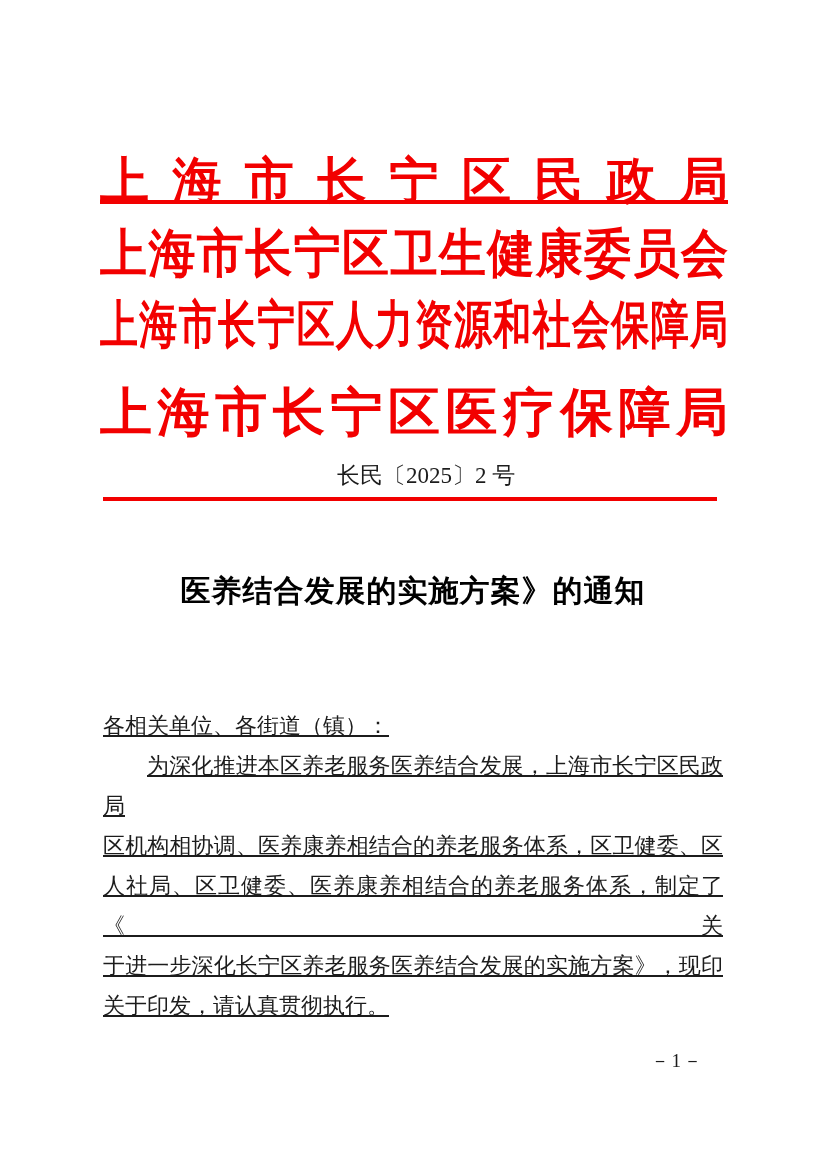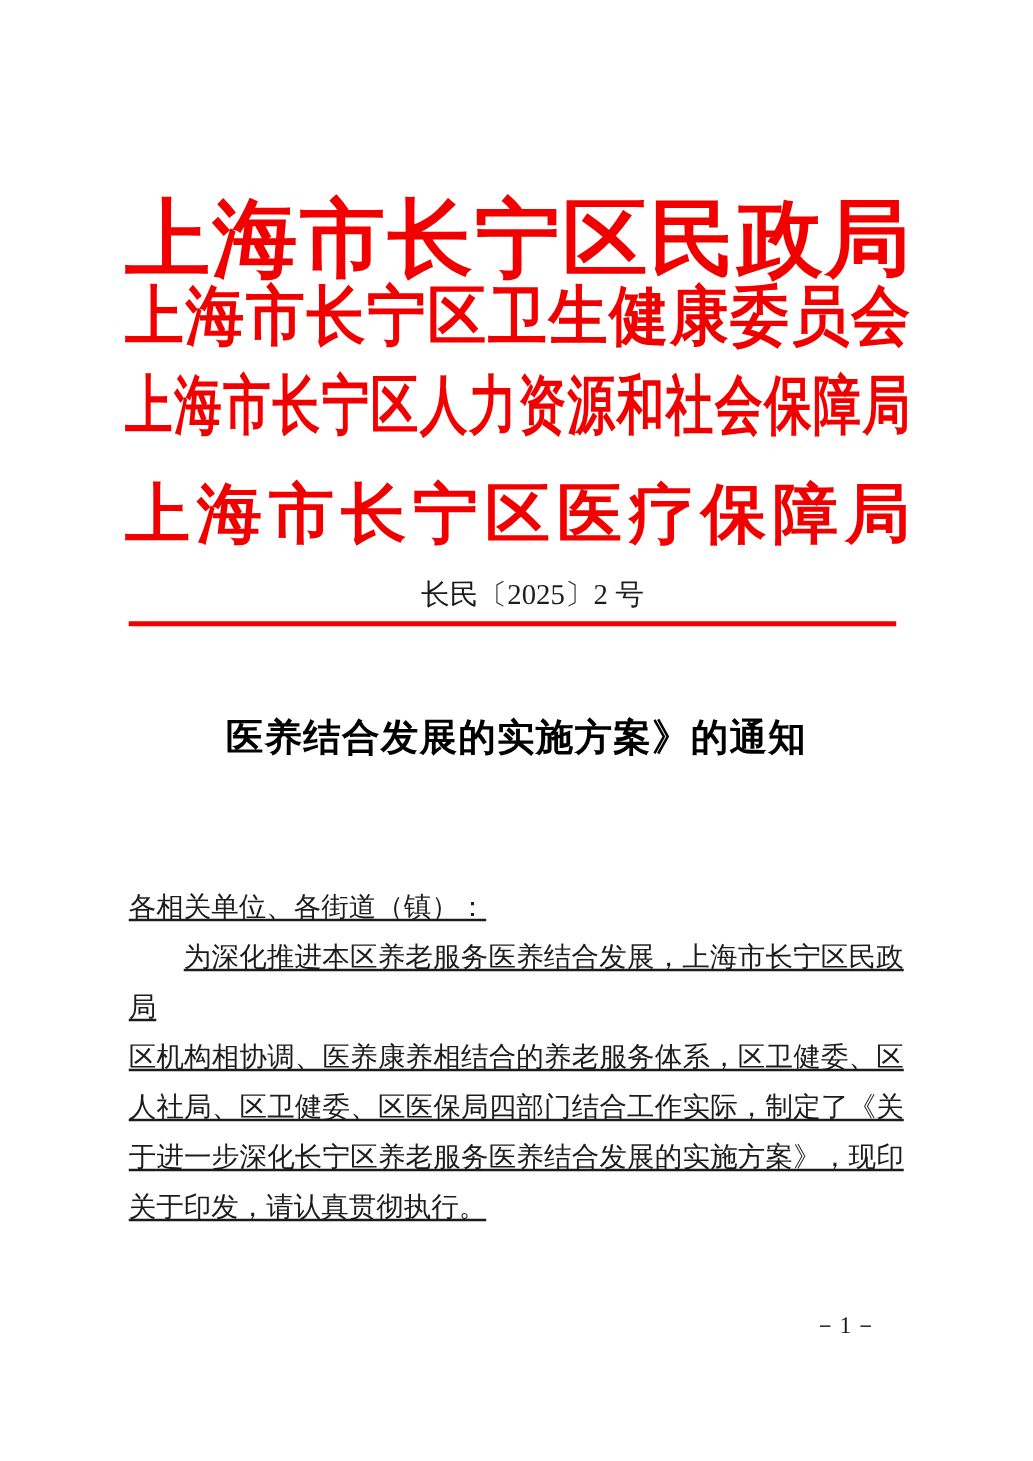--- a/index.html
+++ b/index.html
@@ -22,21 +22,21 @@
     color: var(--accent-red);
     font-family: "DejaVu Serif", serif;
     font-weight: bold;
     line-height: 1.2;
     text-align: justify;
     text-align-last: justify;
     text-justify: inter-character;
     transform-origin: top left;
     white-space: normal;
   }
-  .agency-1 { top: 151px; font-size: 68px; }
+  .agency-1 { top: 151px; font-size: 49px; text-decoration: underline; }
   .agency-2 { top: 223px; font-size: 47px; transform: scaleY(1.10); }
   .agency-3 { top: 293px; font-size: 38px; transform: scaleY(1.35); }
   .agency-4 { top: 381px; font-size: 52px; }
 
   .doc-number {
     position: absolute;
     top: 461px;
     left: 0;
     width: 100%;
     text-align: center;
@@ -112,20 +112,20 @@
   <div class="red-rule"></div>
 
   <div class="doc-title">
     <div>医养结合发展的实施方案》的通知</div>
   </div>
 
   <div class="doc-body">
     <div class="bline">各相关单位、各街道（镇）：</div>
     <div class="bline jline indent">为深化推进本区养老服务医养结合发展，上海市长宁区民政局</div>
     <div class="bline jline">区机构相协调、医养康养相结合的养老服务体系，区卫健委、区</div>
-    <div class="bline jline">人社局、区卫健委、区医保局四部门结合工作实际，制定了《关</div>
+    <div class="bline jline">人社局、区卫健委、医养康养相结合的养老服务体系，制定了《关</div>
     <div class="bline jline">于进一步深化长宁区养老服务医养结合发展的实施方案》，现印</div>
     <div class="bline">关于印发，请认真贯彻执行。</div>
   </div>
 
   <div class="page-number">－1－</div>
 
 </div>
 
 </body></html>

